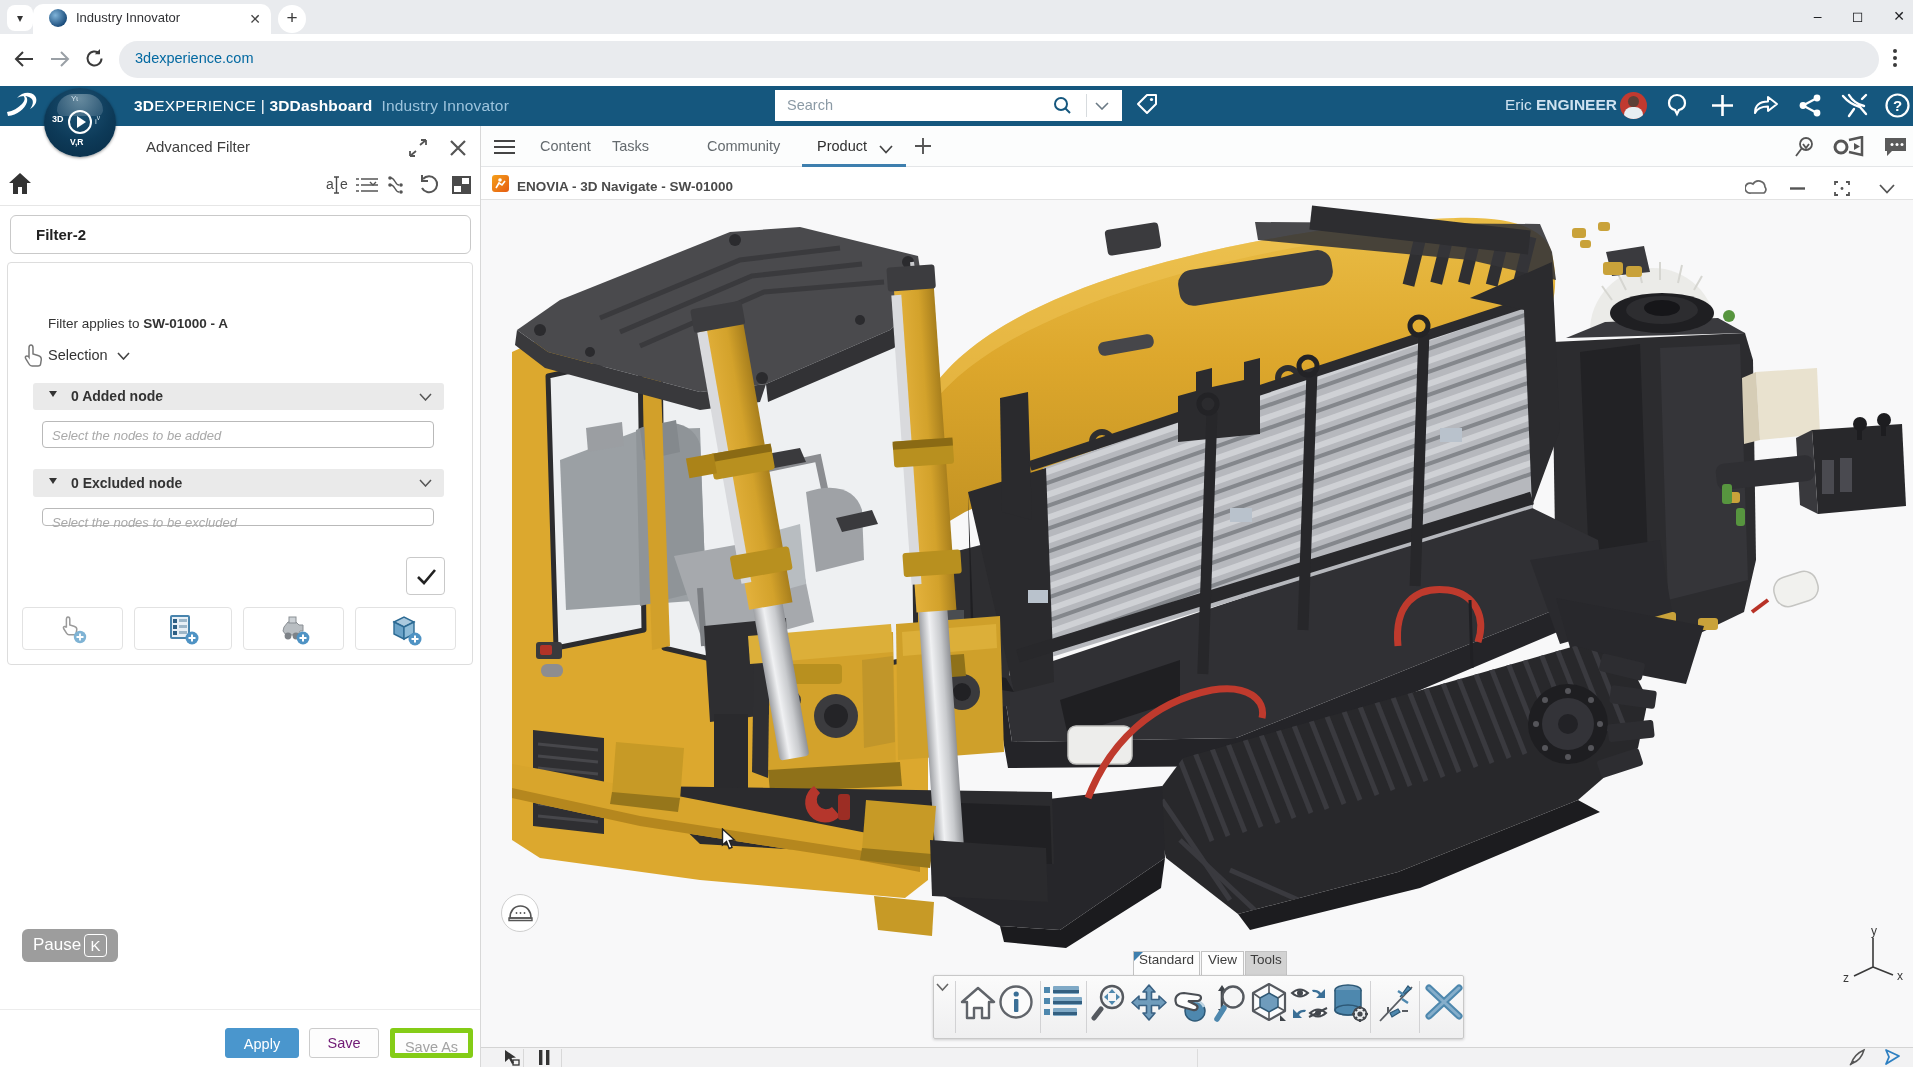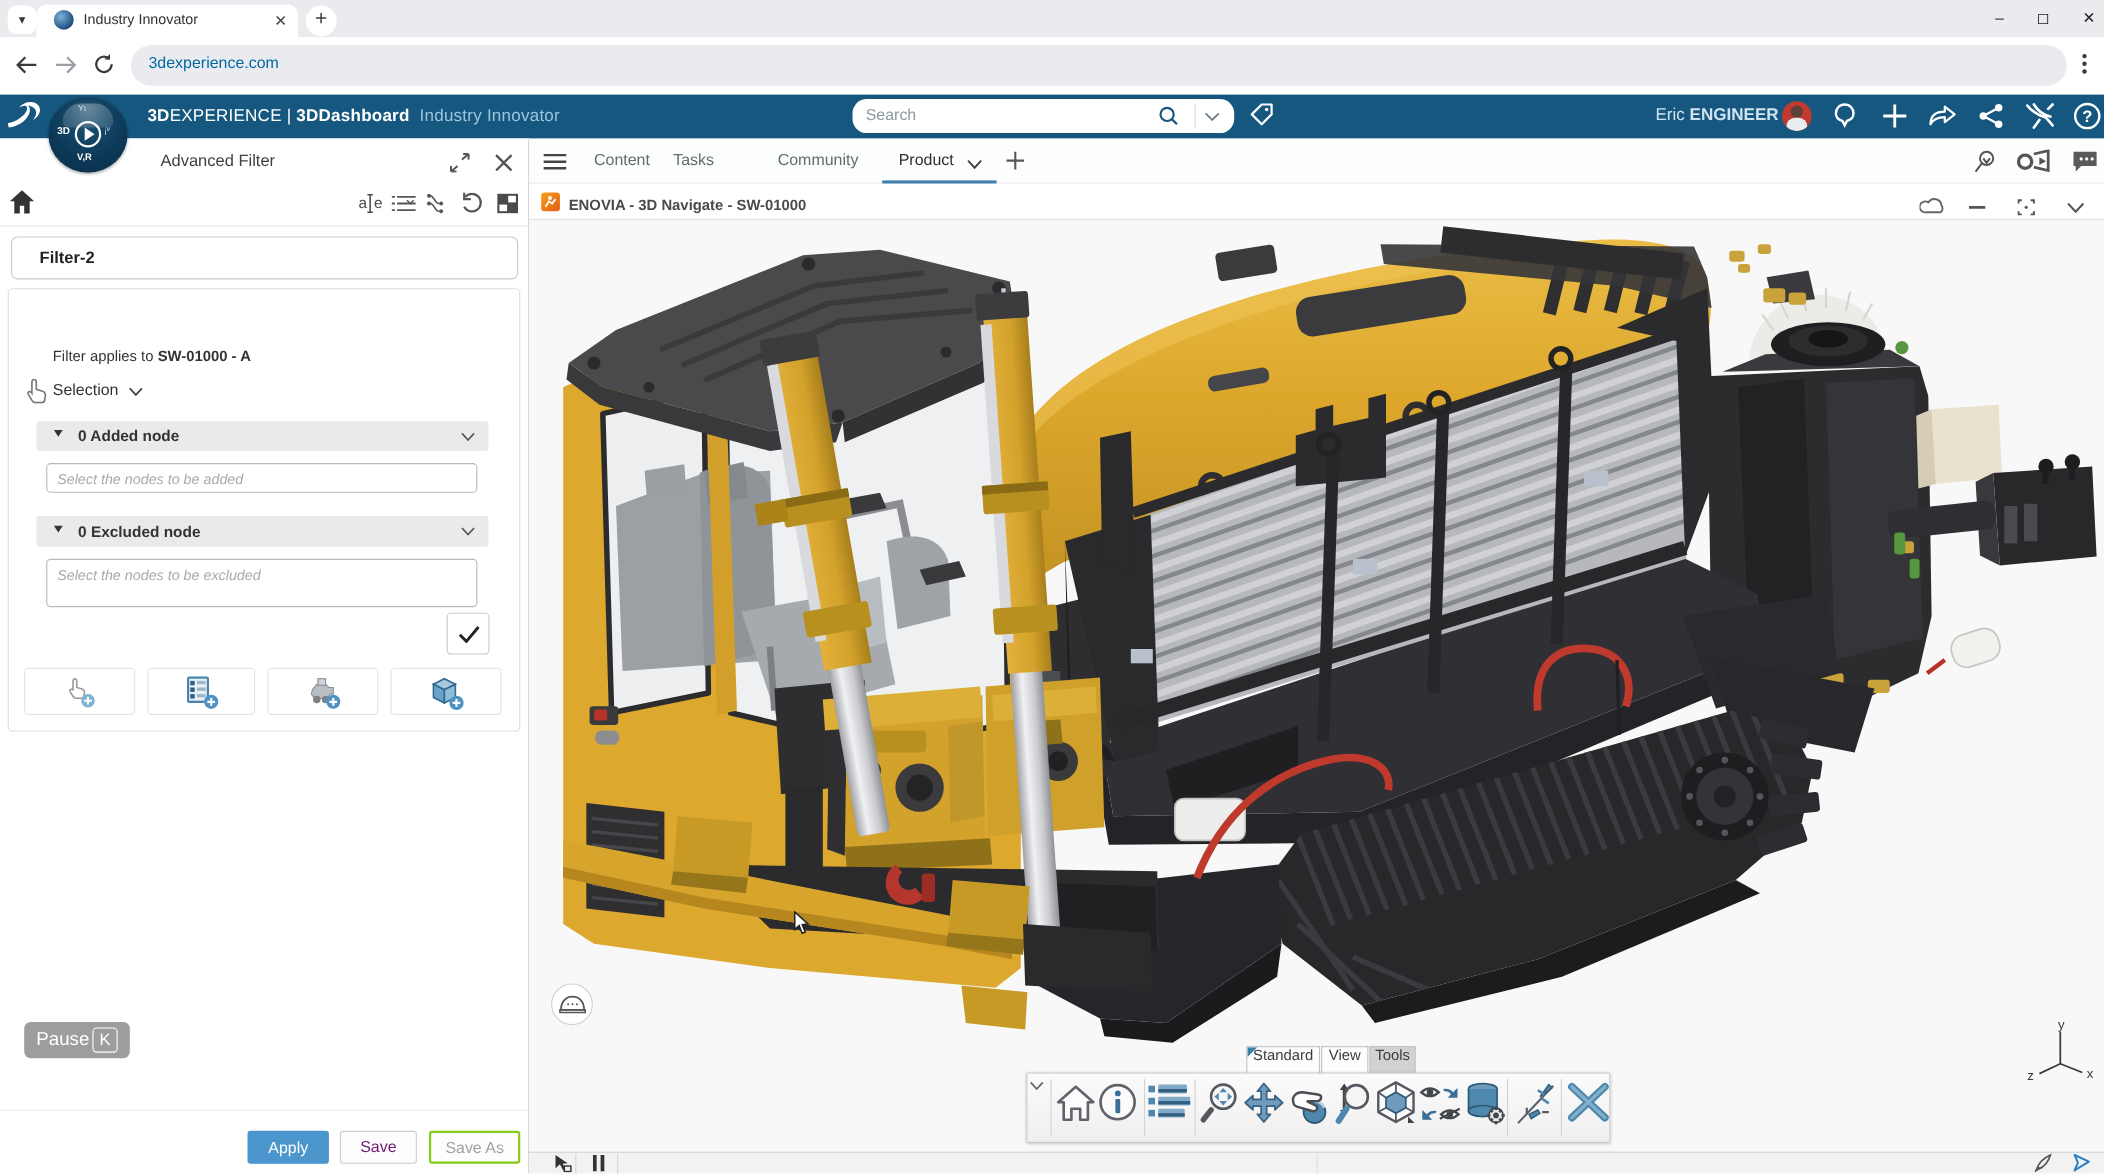--- a/index.html
+++ b/index.html
@@ -23,21 +23,21 @@
 #kebab { left:1893px; top:49px; width:4px; }
 #kebab div { width:4px; height:4px; border-radius:50%; background:#3a3a3a; margin-bottom:3px; }
 
 
 #appbar { left:0; top:86px; width:1913px; height:40px; background:#15577e; }
 #dslogo { left:5px; top:90px; width:34px; height:32px; }
 #brand { left:134px; top:97px; font-size:15.5px; color:#fff; white-space:nowrap; letter-spacing:0.2px;text-align:right; }
 #brand b { font-weight:bold; }
 #brand .lite { color:#9dc4dd; }
 #compass { left:44px; top:88px; z-index:30; width:72px; height:69px; border-radius:50%; background:radial-gradient(circle at 50% 30%, #1d5375 0%, #0d3a58 55%, #082c46 100%); box-shadow:0 1px 3px rgba(0,0,0,.4); }
-#searchbox { left:775px; top:90px; width:347px; height:31px; background:#fff; border-radius:13px; }
+#searchbox { left:775px; top:90px; width:347px; height:31px; background:#fff; border-radius:0; }
 #searchbox .ph { position:absolute; left:12px; top:7px; color:#8b9aa5; font-size:14.5px; }
 .appic { position:absolute; top:92px; color:#fff; }
 #username { left:1505px; top:96px; color:#cfe2f0; font-size:15.5px; }
 #username b { font-weight:bold; }
 #avatar { left:1620px; top:92px; width:27px; height:27px; border-radius:50%; background:#c13a30; overflow:hidden; }
 
 
 #subbar { left:481px; top:126px; width:1432px; height:41px; background:#fcfdfd; border-bottom:1px solid #e4e6e8; }
 #subbar .wtab { position:absolute; top:12px; font-size:14.5px; color:#646a6e; }
 #lp-head { left:0; top:126px; width:481px; height:41px; background:#fff; }
@@ -53,21 +53,21 @@
 .acc .lbl { position:absolute; left:38px; top:9px; font-weight:bold; font-size:14px; color:#333; }
 .acc .chev { position:absolute; right:12px; top:8px; color:#555; }
 .tinput { position:absolute; border:1px solid #b9b9b9; border-radius:4px; background:#fff; }
 .tinput span { position:absolute; left:9px; top:6px; font-style:italic; color:#a9a9a9; font-size:13px; }
 #chkbtn { left:406px; top:557px; width:39px; height:38px; border:1px solid #c9c9c9; border-radius:4px; background:#fff; }
 .ibtn { position:absolute; top:607px; height:43px; border:1px solid #e2e2e2; border-radius:4px; background:#fff; }
 #lp-foot { left:0; top:1009px; width:480px; height:58px; background:#fff; border-top:1px solid #ececec; }
 .pbtn { position:absolute; top:1028px; height:30px; border-radius:3px; font-size:14.5px; text-align:center; }
 #applyb { left:225px; width:74px; background:#4a96cd; color:#fff; line-height:30px; border:1px solid #4a96cd; }
 #saveb { left:309px; width:70px; background:#fdfdfd; color:#701a75; line-height:28px; border:1px solid #ccc; }
-#saveasb { left:390px; width:83px; background:#fdfdfd; color:#a2a2a2; line-height:28px; border:2px solid #84cc16; }
+#saveasb { left:390px; width:83px; background:#fdfdfd; color:#a2a2a2; line-height:28px; border:5px solid #84cc16; }
 #pausek { left:22px; top:929px; width:96px; height:33px; background:rgba(140,140,140,.85); border-radius:6px; color:#fff; }
 #pausek .pz { position:absolute; left:11px; top:6px; font-size:17px; }
 #pausek .kk { position:absolute; left:62px; top:5px; width:23px; height:23px; border:1.5px solid #fff; border-radius:4px; text-align:center; line-height:22px; font-size:15px; }
 
 
 #whead { left:481px; top:167px; width:1432px; height:33px; background:#fff; border-bottom:1px solid #e2e2e2; }
 #wicon { left:492px; top:175px; width:17px; height:17px; border-radius:3px; background:linear-gradient(135deg,#f5a01a,#e55c12); }
 #wtitle { left:517px; top:179px; font-size:13.5px; color:#4a4a4a; font-weight:bold; }
 
 
@@ -274,21 +274,21 @@
   <div class="tinput" style="left:42px;top:421px;width:392px;height:27px;">
       <span>Select the nodes to be added</span>
     </div>
   <div class="acc" style="left:33px;top:469px;width:411px;height:28px;">
     <div class="tri" style="top:9px;border-left-width:4.5px;border-right-width:4.5px;border-top-width:6px;"></div>
       <div class="lbl" style="top:6px;">0 Excluded node</div>
     <svg class="chev" width="13" height="8" viewBox="0 0 13 8" style="top:10px">
         <path d="M1 1 L6.5 7 L12 1" stroke="#555" stroke-width="1.5" fill="none"></path>
       </svg>
   </div>
-  <div class="tinput" style="left:42px;top:508px;width:392px;height:44px;">
+  <div class="tinput" style="left:42px;top:508px;width:392px;height:18px;">
       <span>Select the nodes to be excluded</span>
     </div>
   <div id="chkbtn" class="abs">
       <svg style="position:absolute;left:9px;top:10px" width="21" height="17" viewBox="0 0 21 17">
         <path d="M2 9 L8 15 L19 2" stroke="#222" stroke-width="2.6" fill="none"></path>
       </svg>
     </div>
 
   <div class="ibtn" style="left:22px;width:101px;">
       <svg style="position:absolute;left:35px;top:7px" width="30" height="29" viewBox="0 0 30 29">

